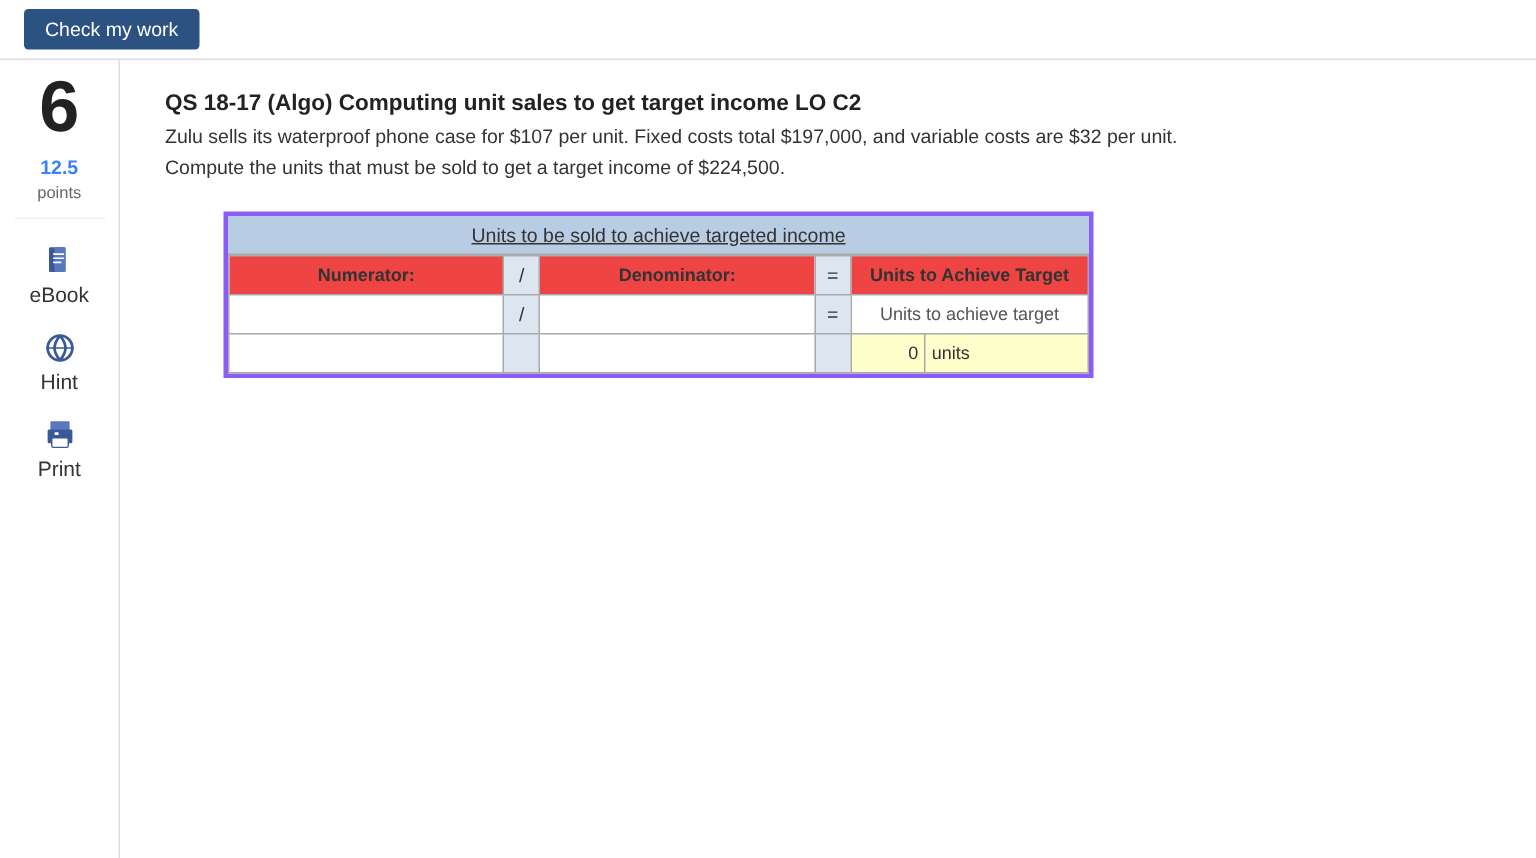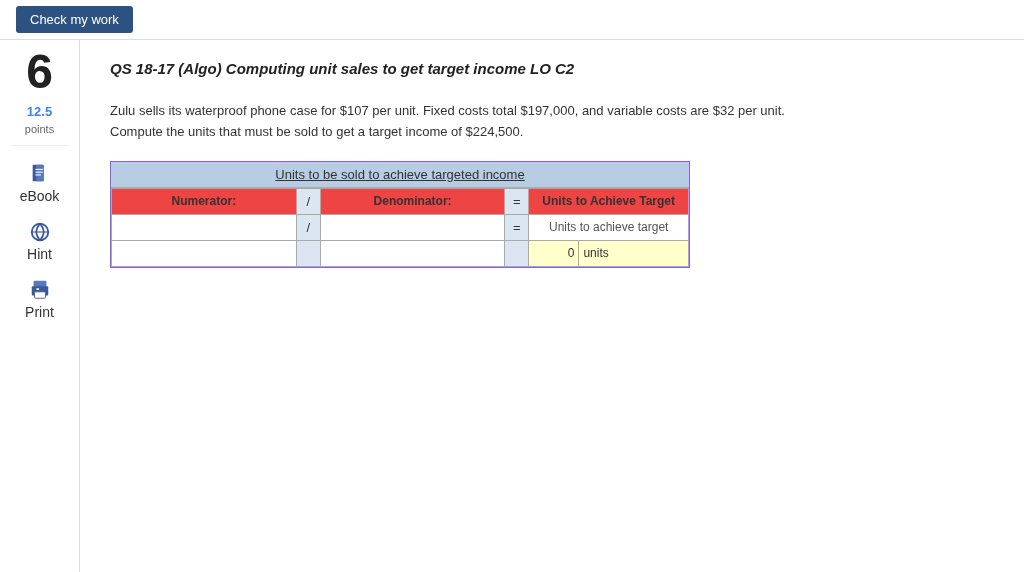--- a/index.html
+++ b/index.html
@@ -89,33 +89,33 @@
     }
     .main-content {
       flex: 1;
       padding: 20px 30px;
       background: #fff;
     }
     .question-title {
       font-size: 15px;
       font-weight: bold;
       color: #222;
-      margin-bottom: 24px;
-      font-style: italic;
+      margin-bottom: 4px;
     }
     .question-text {
       font-size: 13px;
       color: #333;
       line-height: 1.6;
       margin-bottom: 18px;
       max-width: 680px;
     }
     .table-container {
       max-width: 580px;
-      border: 1px solid #8b5cf6;
+      border: 3px solid #8b5cf6;
+      margin-left: 39px;
     }
     .table-header-row {
       background: #b8cce4;
       text-align: center;
       font-size: 13px;
       font-weight: normal;
       padding: 5px 8px;
       border-bottom: 1px solid #aaa;
       text-decoration: underline;
     }

